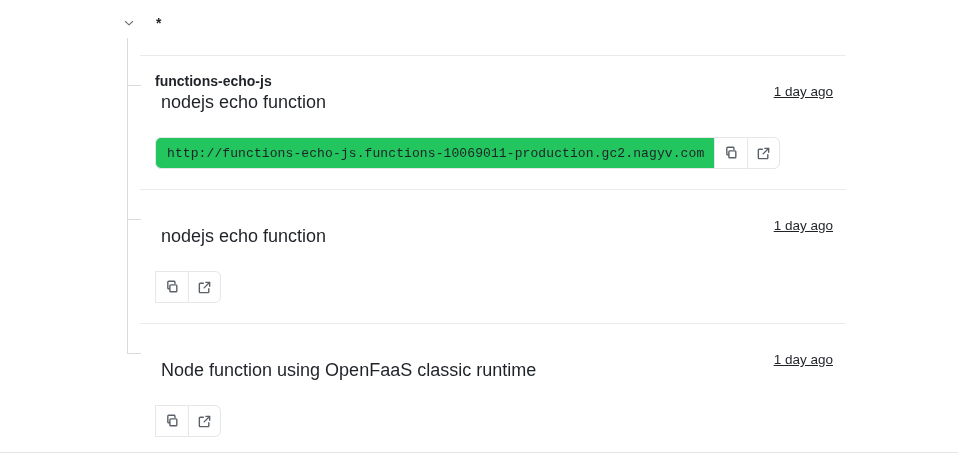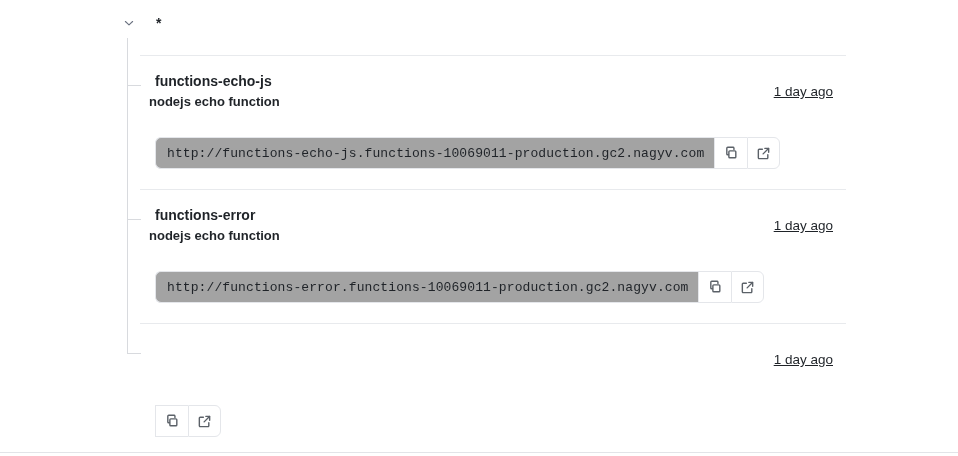--- a/index.html
+++ b/index.html
@@ -86,24 +86,24 @@
     left: 15px;
     top: 0px;
     font-size: 14px;
     font-weight: 700;
     color: #1f2328;
     line-height: 20px;
     white-space: nowrap;
   }
   .item-desc {
     position: absolute;
-    left: 9px;
+    left: 21px;
     top: 21px;
-    font-size: 13px;
-    font-weight: 700;
+    font-size: 18px;
+    font-weight: 400;
     color: #1f2328;
     line-height: 20px;
     white-space: nowrap;
   }
   .item-time {
     position: absolute;
     right: 13px;
     top: 11px;
     font-size: 13.5px;
     color: #1f2328;
@@ -119,21 +119,21 @@
     display: flex;
     align-items: stretch;
     height: 32px;
   }
   .url-box {
     box-sizing: border-box;
     height: 32px;
     display: flex;
     align-items: center;
     padding: 0 10px 0 11px;
-    background: #a3a3a3;
+    background: #22c55e;
     border: 1px solid #e4e6ea;
     border-right: none;
     border-radius: 6px 0 0 6px;
     font-family: "Liberation Mono", monospace;
     font-size: 13px;
     color: #1f2328;
     white-space: nowrap;
     letter-spacing: 0.1px;
   }
   .url-btn {
@@ -218,26 +218,24 @@
           </svg>
         </span>
       </button>
     </div>
   </div>
 
   <div class="row-sep" style="top:189px;"></div>
 
   <div class="item" style="top:205px;">
     <div class="item-top">
-      <span class="item-title">functions-error</span>
       <span class="item-desc">nodejs echo function</span>
       <span class="item-time">1 day ago</span>
     </div>
     <div class="url-row" style="top:66px;">
-      <div class="url-box">http://functions-error.functions-10069011-production.gc2.nagyv.com</div>
       <button class="url-btn">
         <span>
           <svg width="15" height="15" viewBox="0 0 16 16" aria-hidden="true">
             <rect x="5.2" y="5.2" width="7.4" height="7.4" rx="1" fill="none" stroke="#5b6168" stroke-width="1.5"></rect>
             <path d="M10.6 3.6 L10.6 2.2 A1 1 0 0 0 9.6 1.4 L4.0 1.4 A1 1 0 0 0 3.0 2.4 L3.0 8.4 A1 1 0 0 0 4.0 9.4 L4.6 9.4" fill="none" stroke="#5b6168" stroke-width="1.5" stroke-linecap="round" stroke-linejoin="round"></path>
           </svg>
         </span>
       </button>
       <button class="url-btn">
         <span>
@@ -248,20 +246,21 @@
           </svg>
         </span>
       </button>
     </div>
   </div>
 
   <div class="row-sep" style="top:323px;"></div>
 
   <div class="item" style="top:339px;">
     <div class="item-top">
+      <span class="item-desc">Node function using OpenFaaS classic runtime</span>
       <span class="item-time">1 day ago</span>
     </div>
     <div class="url-row" style="top:66px;">
       <button class="url-btn">
         <span>
           <svg width="15" height="15" viewBox="0 0 16 16" aria-hidden="true">
             <rect x="5.2" y="5.2" width="7.4" height="7.4" rx="1" fill="none" stroke="#5b6168" stroke-width="1.5"></rect>
             <path d="M10.6 3.6 L10.6 2.2 A1 1 0 0 0 9.6 1.4 L4.0 1.4 A1 1 0 0 0 3.0 2.4 L3.0 8.4 A1 1 0 0 0 4.0 9.4 L4.6 9.4" fill="none" stroke="#5b6168" stroke-width="1.5" stroke-linecap="round" stroke-linejoin="round"></path>
           </svg>
         </span>

